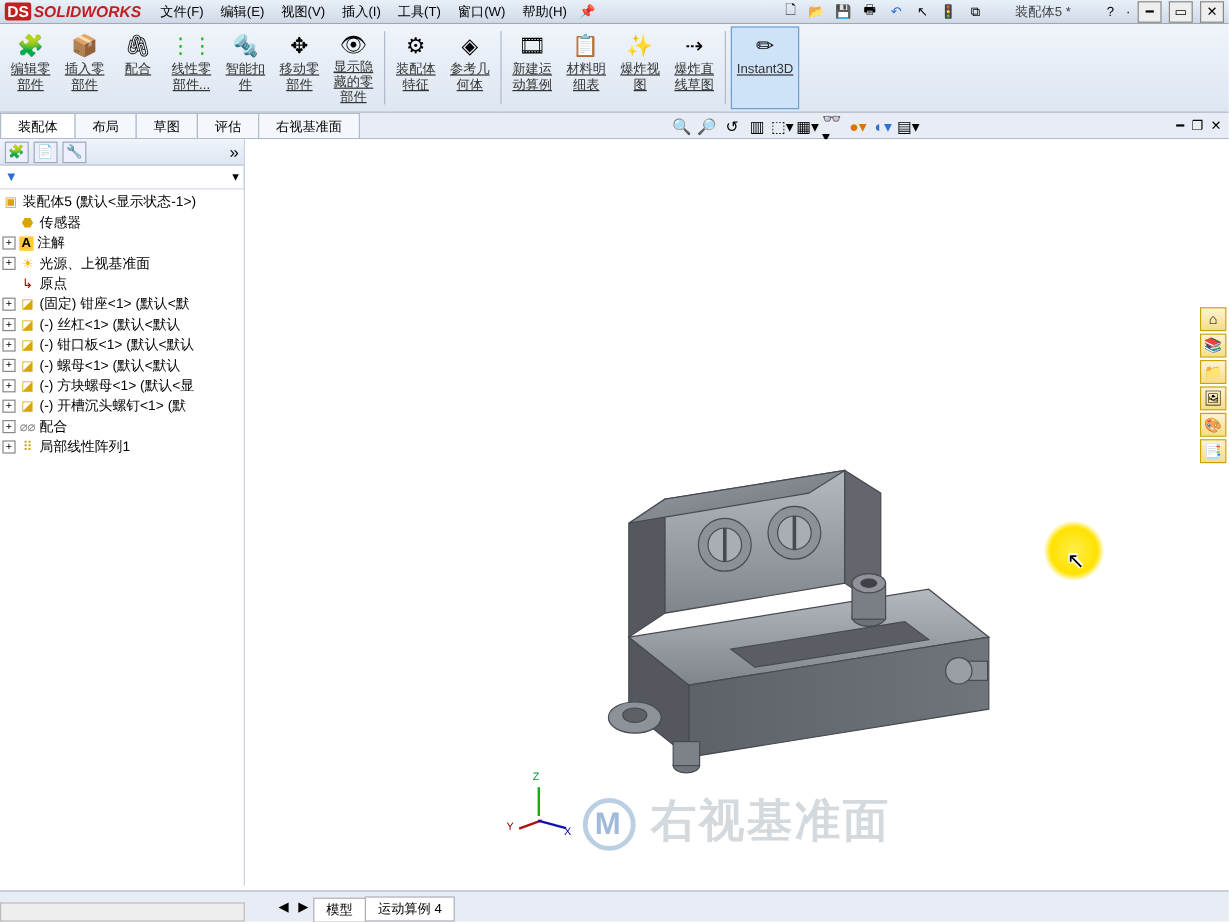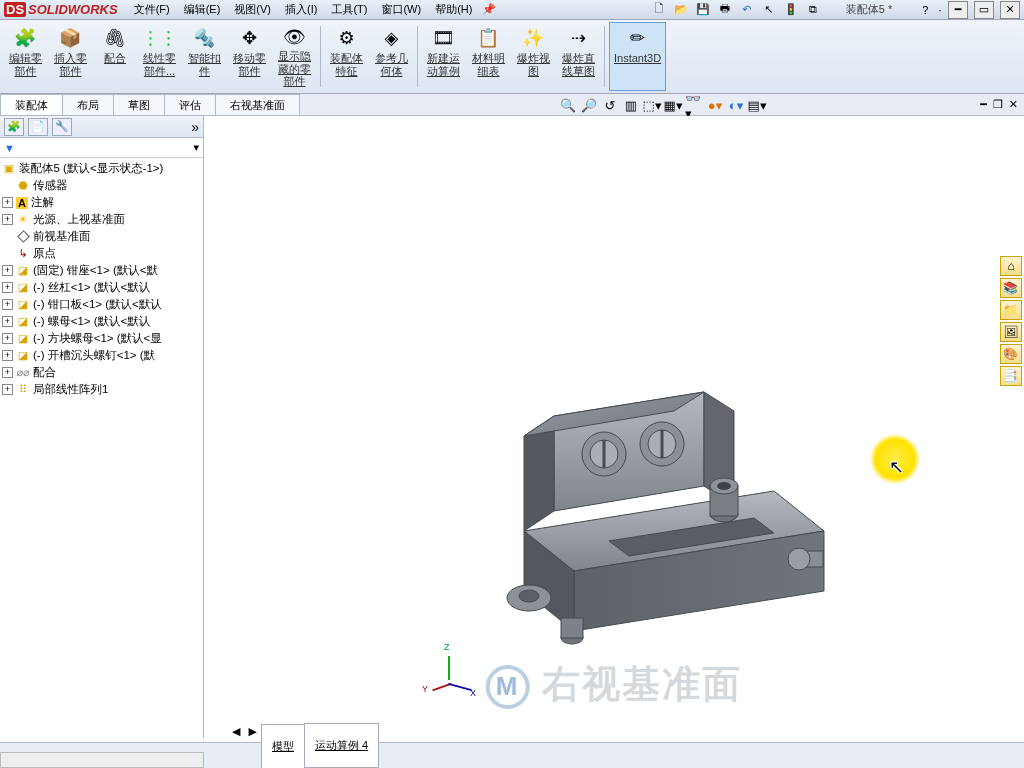--- a/index.html
+++ b/index.html
@@ -57,21 +57,21 @@
 .triad .lx{position:absolute;left:44px;bottom:0;font-size:9px;color:#009;}
 
 .side-toolbar { position:absolute; right:2px; top:140px; width:22px; display:flex; flex-direction:column; gap:2px;}
 .side-toolbar .sbt { width:22px; height:20px; background:linear-gradient(#fdf3d0,#f5dd8a); border:1px solid #c9a400; display:flex;align-items:center;justify-content:center; font-size:12px;}
 
 .watermark { position:absolute; left:50%; bottom:28px; transform:translateX(-50%); font-size:38px; color:rgba(160,170,180,0.45); font-weight:bold; letter-spacing:2px; white-space:nowrap;}
 
 .statusbar { position:absolute; bottom:0; left:0; right:0; height:26px; background:#e8edf5; border-top:1px solid #b0bacb; display:flex; align-items:flex-end;}
 .sb-scroll{ width:204px; height:16px; background:#eee; border:1px solid #bbb; margin-bottom:0;}
 .sb-tabs { display:flex; margin-left:4px;}
-.sb-tab { padding:14px 10px; border:1px solid #aab; background:#fff; font-size:11px; margin-right:-1px;text-decoration:underline;}
+.sb-tab { padding:2px 10px; border:1px solid #aab; background:#fff; font-size:11px; margin-right:-1px;}
 .sb-tab.active{background:#fff; position:relative; top:1px;}
 </style>
 </head>
 <body>
 
 <div class="titlebar">
   <div class="sw-logo">
     <span class="ds">DS</span>
       <span>SOLIDWORKS</span>
   </div>
@@ -230,27 +230,20 @@
           <span class="tico ti-ann">A</span>
           <span>注解</span>
         </div>
       <div class="tn">
           <span class="exp">+</span>
           <span class="tico ti-light">☀</span>
           <span>光源、上视基准面</span>
         </div>
       <div class="tn">
           <span class="sp"></span>
-          <span class="tico">
-            <span class="ti-plane"></span>
-          </span>
-          <span>前视基准面</span>
-        </div>
-      <div class="tn">
-          <span class="sp"></span>
           <span class="tico ti-orig">↳</span>
           <span>原点</span>
         </div>
       <div class="tn">
           <span class="exp">+</span>
           <span class="tico ti-part">◪</span>
           <span>(固定) 钳座&lt;1&gt; (默认&lt;默</span>
         </div>
       <div class="tn">
           <span class="exp">+</span>

